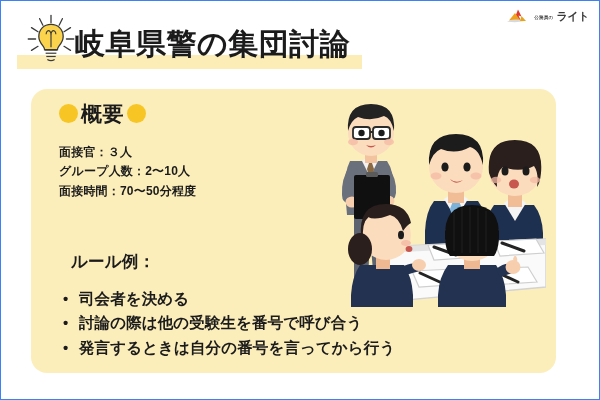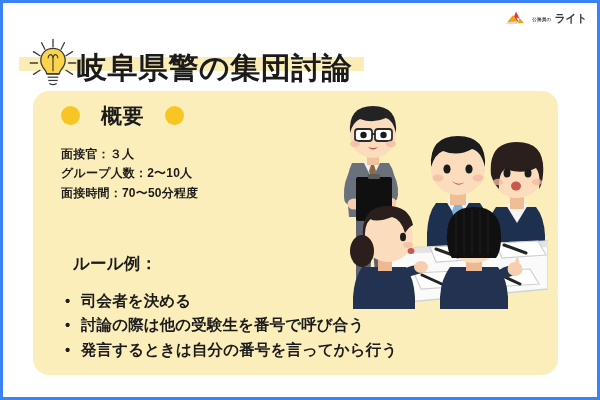--- a/index.html
+++ b/index.html
@@ -14,21 +14,21 @@
   body {
     font-family: "Liberation Sans", "DejaVu Sans", sans-serif;
     background: #ffffff;
   }
 
   #slide {
     position: relative;
     width: 600px;
     height: 400px;
     background: #ffffff;
-    border: 3px solid #3b82f6;
+    border: 1px solid #3b82f6;
     overflow: hidden;
   }
 
   
   .brand-logo {
     position: absolute;
     top: 6px;
     right: 10px;
     display: flex;
     align-items: center;
@@ -54,21 +54,21 @@
     font-weight: bold;
     color: #3a3a3a;
     letter-spacing: -0.4px;
     line-height: 1;
   }
 
   
   .title-row {
     position: absolute;
     left: 24px;
-    top: 32px;
+    top: 10px;
     display: flex;
     align-items: flex-end;
     height: 54px;
   }
   .bulb-icon {
     width: 52px;
     height: 52px;
     flex: 0 0 52px;
     display: block;
     margin-right: -2px;
@@ -106,21 +106,21 @@
     z-index: 1;
   }
 
   
   .section-heading {
     position: absolute;
     left: 28px;
     top: 14px;
     display: flex;
     align-items: center;
-    gap: 20px;
+    gap: 2px;
     z-index: 4;
   }
   .dot {
     width: 19px;
     height: 19px;
     border-radius: 50%;
     background: #f7c624;
     display: inline-block;
     flex: 0 0 19px;
   }

